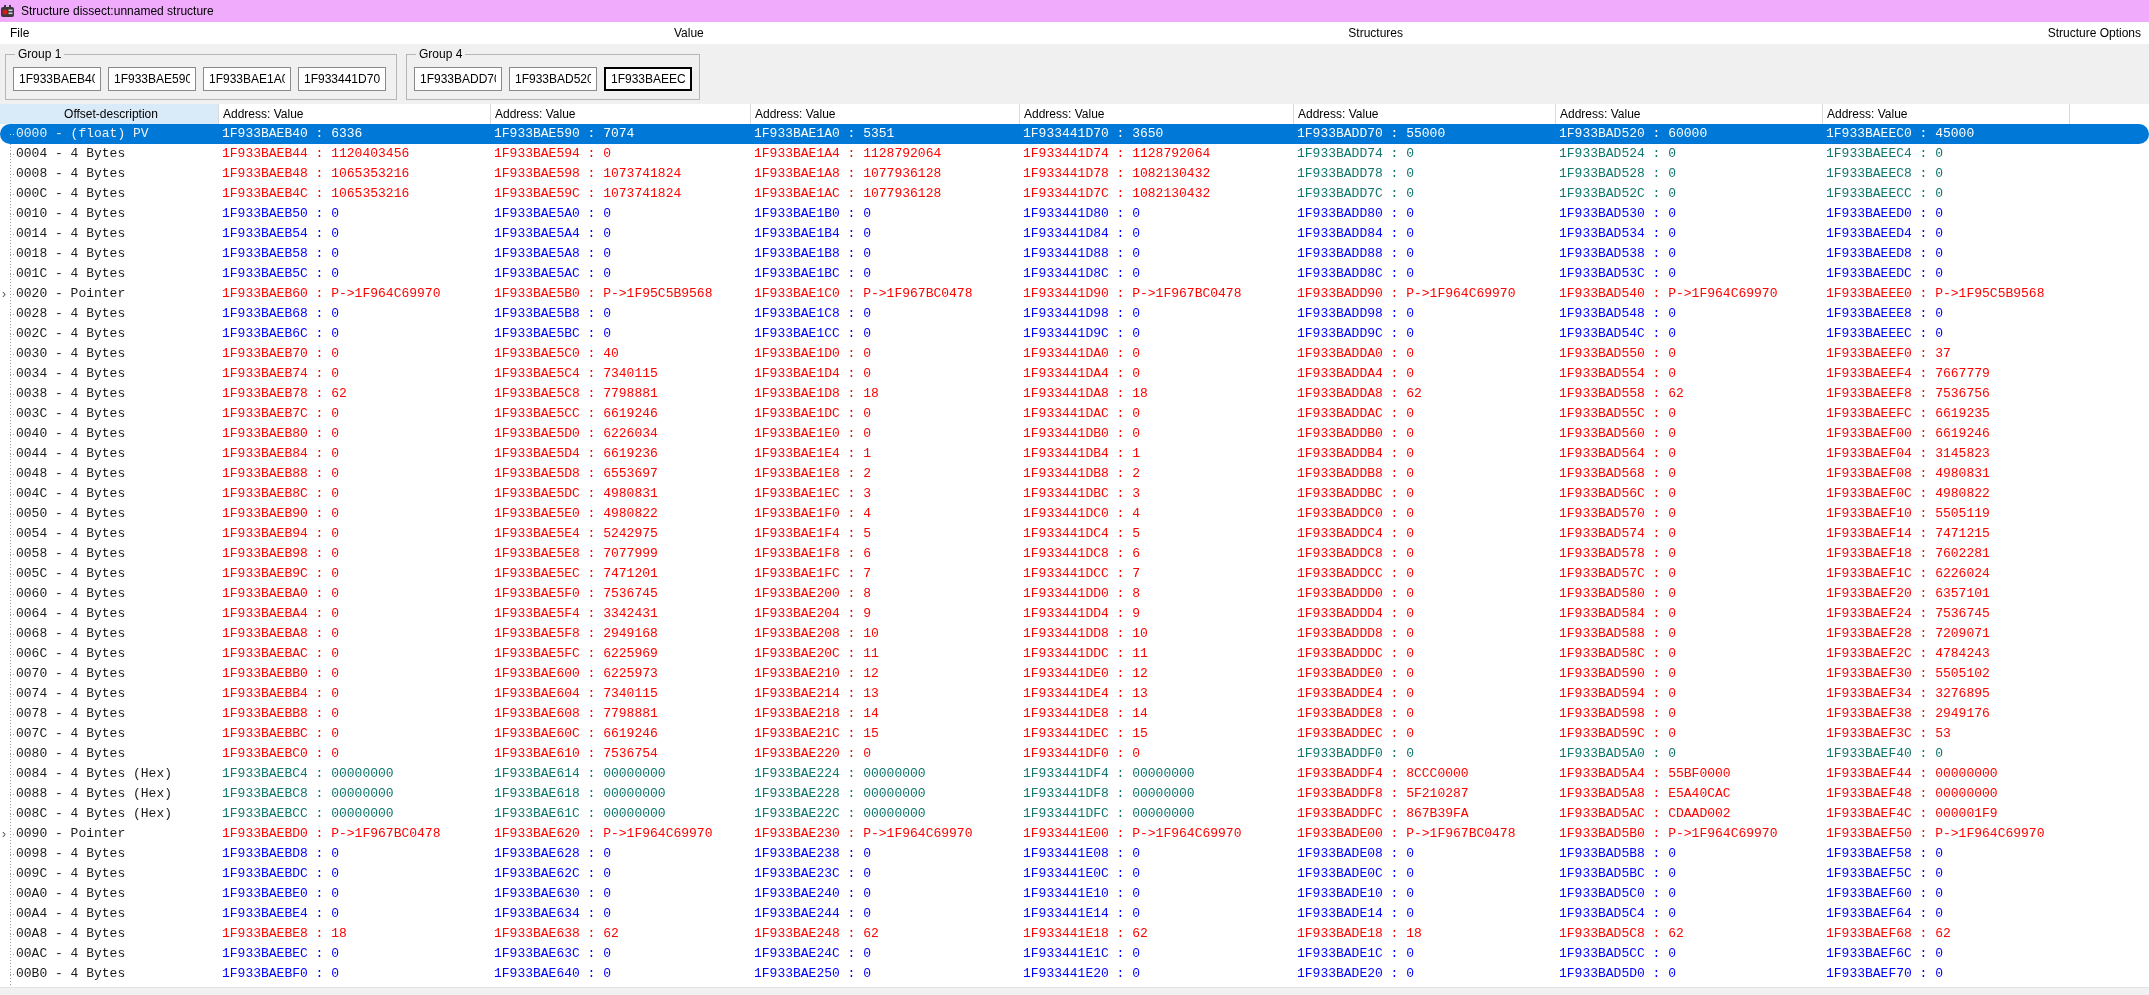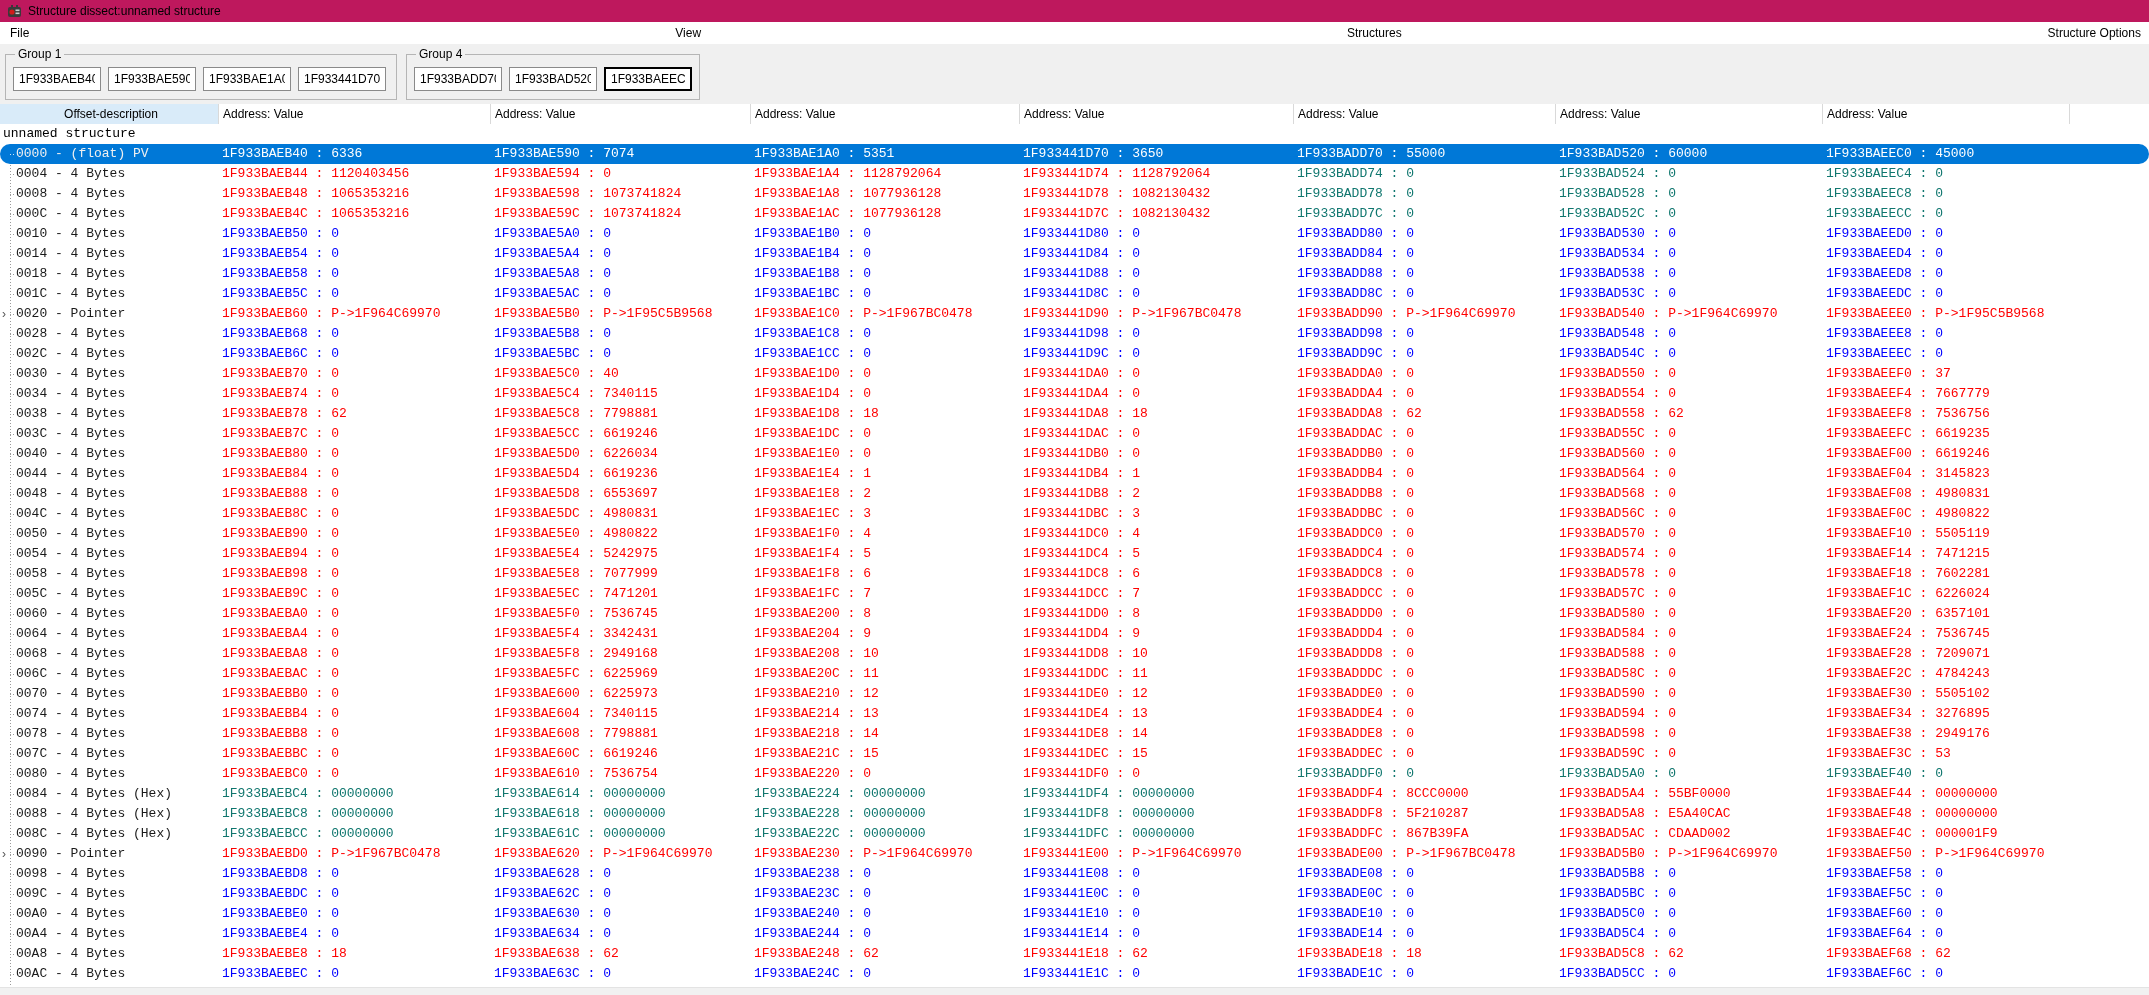--- a/index.html
+++ b/index.html
@@ -1,20 +1,20 @@
 <!DOCTYPE html>
 <html><head>
 <meta charset="utf-8">
 <style>
   * { box-sizing: border-box; margin: 0; padding: 0; }
   html,body { width: 2149px; height: 995px; overflow: hidden; }
   body { font-family: "Liberation Sans", sans-serif; background: #ffffff; position: relative; font-size: 12px; color:#000; }
 
   
-  .titlebar { position:absolute; top:0; left:0; width:100%; height:22px; background:#be185d; display:flex; align-items:center; gap:6px; padding-left:7px; }
+  .titlebar { position:absolute; top:0; left:0; width:100%; height:22px; background:#f0abfc; display:flex; align-items:center; gap:6px; padding-left:0; }
   .titlebar .apptitle { font-size:12px; color:#000; }
   .appicon { width:15px; height:15px; display:inline-block; }
 
   
   .menubar { position:absolute; top:22px; left:0; width:100%; height:22px; background:#ffffff; display:flex; align-items:center; padding-left:2px;justify-content:space-between; }
   .menu-item { padding:3px 8px; color:#000; cursor:default; }
 
   
   .groupband { position:absolute; top:44px; left:0; width:100%; height:72px; background:#f0f0f0; border-bottom:1px solid #ececec; }
   fieldset.group { position:absolute; top:3px; height:53px; border:1px solid #b5b5b5; background:#f0f0f0; padding:5px 7px 0 7px; }
@@ -69,21 +69,21 @@
       <rect x="8.5" y="8.5" width="4" height="1.6" fill="#cccccc"></rect>
       <rect x="4" y="1" width="2" height="3" fill="#3a3a3a"></rect>
       <rect x="9" y="1" width="2" height="3" fill="#3a3a3a"></rect>
     </svg>
   </span>
   <span class="apptitle">Structure dissect:unnamed structure</span>
 </div>
 
 <div class="menubar" id="menubar">
     <span class="menu-item">File</span>
-    <span class="menu-item">View</span>
+    <span class="menu-item">Value</span>
     <span class="menu-item">Structures</span>
     <span class="menu-item">Structure Options</span>
   </div>
 
 <div class="groupband">
   <fieldset class="group" id="group1">
     <legend>Group 1</legend>
     <div class="group-inputs" id="group1-inputs">
         <input type="text" class="addr-input" value="1F933BAEB40" style="">
         <input type="text" class="addr-input" value="1F933BAE590" style="">
@@ -108,21 +108,20 @@
     <div class="hcell w3">Address: Value</div>
     <div class="hcell w4">Address: Value</div>
     <div class="hcell w5">Address: Value</div>
     <div class="hcell w6">Address: Value</div>
     <div class="hcell w7">Address: Value</div>
     <div class="hcell fill-h"></div>
   </div>
 
 <div class="listarea" id="listarea">
   <div class="treeline"></div>
-  <div class="rootrow">unnamed structure</div>
   <div id="rows">
       <div class="row sel"><div class="cell offset w0">0000 - (float) PV</div><div class="cell val w1"><span class="t-r">1F933BAEB40 : 6336</span></div><div class="cell val w2"><span class="t-r">1F933BAE590 : 7074</span></div><div class="cell val w3"><span class="t-r">1F933BAE1A0 : 5351</span></div><div class="cell val w4"><span class="t-r">1F933441D70 : 3650</span></div><div class="cell val w5"><span class="t-r">1F933BADD70 : 55000</span></div><div class="cell val w6"><span class="t-r">1F933BAD520 : 60000</span></div><div class="cell val w7"><span class="t-r">1F933BAEEC0 : 45000</span></div><div class="cell fill"></div></div>
       <div class="row"><div class="cell offset w0">0004 - 4 Bytes</div><div class="cell val w1"><span class="t-r">1F933BAEB44 : 1120403456</span></div><div class="cell val w2"><span class="t-r">1F933BAE594 : 0</span></div><div class="cell val w3"><span class="t-r">1F933BAE1A4 : 1128792064</span></div><div class="cell val w4"><span class="t-r">1F933441D74 : 1128792064</span></div><div class="cell val w5"><span class="t-g">1F933BADD74 : 0</span></div><div class="cell val w6"><span class="t-g">1F933BAD524 : 0</span></div><div class="cell val w7"><span class="t-g">1F933BAEEC4 : 0</span></div><div class="cell fill"></div></div>
       <div class="row"><div class="cell offset w0">0008 - 4 Bytes</div><div class="cell val w1"><span class="t-r">1F933BAEB48 : 1065353216</span></div><div class="cell val w2"><span class="t-r">1F933BAE598 : 1073741824</span></div><div class="cell val w3"><span class="t-r">1F933BAE1A8 : 1077936128</span></div><div class="cell val w4"><span class="t-r">1F933441D78 : 1082130432</span></div><div class="cell val w5"><span class="t-g">1F933BADD78 : 0</span></div><div class="cell val w6"><span class="t-g">1F933BAD528 : 0</span></div><div class="cell val w7"><span class="t-g">1F933BAEEC8 : 0</span></div><div class="cell fill"></div></div>
       <div class="row"><div class="cell offset w0">000C - 4 Bytes</div><div class="cell val w1"><span class="t-r">1F933BAEB4C : 1065353216</span></div><div class="cell val w2"><span class="t-r">1F933BAE59C : 1073741824</span></div><div class="cell val w3"><span class="t-r">1F933BAE1AC : 1077936128</span></div><div class="cell val w4"><span class="t-r">1F933441D7C : 1082130432</span></div><div class="cell val w5"><span class="t-g">1F933BADD7C : 0</span></div><div class="cell val w6"><span class="t-g">1F933BAD52C : 0</span></div><div class="cell val w7"><span class="t-g">1F933BAEECC : 0</span></div><div class="cell fill"></div></div>
       <div class="row"><div class="cell offset w0">0010 - 4 Bytes</div><div class="cell val w1"><span class="t-b">1F933BAEB50 : 0</span></div><div class="cell val w2"><span class="t-b">1F933BAE5A0 : 0</span></div><div class="cell val w3"><span class="t-b">1F933BAE1B0 : 0</span></div><div class="cell val w4"><span class="t-b">1F933441D80 : 0</span></div><div class="cell val w5"><span class="t-b">1F933BADD80 : 0</span></div><div class="cell val w6"><span class="t-b">1F933BAD530 : 0</span></div><div class="cell val w7"><span class="t-b">1F933BAEED0 : 0</span></div><div class="cell fill"></div></div>
       <div class="row"><div class="cell offset w0">0014 - 4 Bytes</div><div class="cell val w1"><span class="t-b">1F933BAEB54 : 0</span></div><div class="cell val w2"><span class="t-b">1F933BAE5A4 : 0</span></div><div class="cell val w3"><span class="t-b">1F933BAE1B4 : 0</span></div><div class="cell val w4"><span class="t-b">1F933441D84 : 0</span></div><div class="cell val w5"><span class="t-b">1F933BADD84 : 0</span></div><div class="cell val w6"><span class="t-b">1F933BAD534 : 0</span></div><div class="cell val w7"><span class="t-b">1F933BAEED4 : 0</span></div><div class="cell fill"></div></div>
       <div class="row"><div class="cell offset w0">0018 - 4 Bytes</div><div class="cell val w1"><span class="t-b">1F933BAEB58 : 0</span></div><div class="cell val w2"><span class="t-b">1F933BAE5A8 : 0</span></div><div class="cell val w3"><span class="t-b">1F933BAE1B8 : 0</span></div><div class="cell val w4"><span class="t-b">1F933441D88 : 0</span></div><div class="cell val w5"><span class="t-b">1F933BADD88 : 0</span></div><div class="cell val w6"><span class="t-b">1F933BAD538 : 0</span></div><div class="cell val w7"><span class="t-b">1F933BAEED8 : 0</span></div><div class="cell fill"></div></div>
       <div class="row"><div class="cell offset w0">001C - 4 Bytes</div><div class="cell val w1"><span class="t-b">1F933BAEB5C : 0</span></div><div class="cell val w2"><span class="t-b">1F933BAE5AC : 0</span></div><div class="cell val w3"><span class="t-b">1F933BAE1BC : 0</span></div><div class="cell val w4"><span class="t-b">1F933441D8C : 0</span></div><div class="cell val w5"><span class="t-b">1F933BADD8C : 0</span></div><div class="cell val w6"><span class="t-b">1F933BAD53C : 0</span></div><div class="cell val w7"><span class="t-b">1F933BAEEDC : 0</span></div><div class="cell fill"></div></div>
       <div class="row"><div class="cell offset w0"><span class="exp">›</span>0020 - Pointer</div><div class="cell val w1"><span class="t-r">1F933BAEB60 : P-&gt;1F964C69970</span></div><div class="cell val w2"><span class="t-r">1F933BAE5B0 : P-&gt;1F95C5B9568</span></div><div class="cell val w3"><span class="t-r">1F933BAE1C0 : P-&gt;1F967BC0478</span></div><div class="cell val w4"><span class="t-r">1F933441D90 : P-&gt;1F967BC0478</span></div><div class="cell val w5"><span class="t-r">1F933BADD90 : P-&gt;1F964C69970</span></div><div class="cell val w6"><span class="t-r">1F933BAD540 : P-&gt;1F964C69970</span></div><div class="cell val w7"><span class="t-r">1F933BAEEE0 : P-&gt;1F95C5B9568</span></div><div class="cell fill"></div></div>

